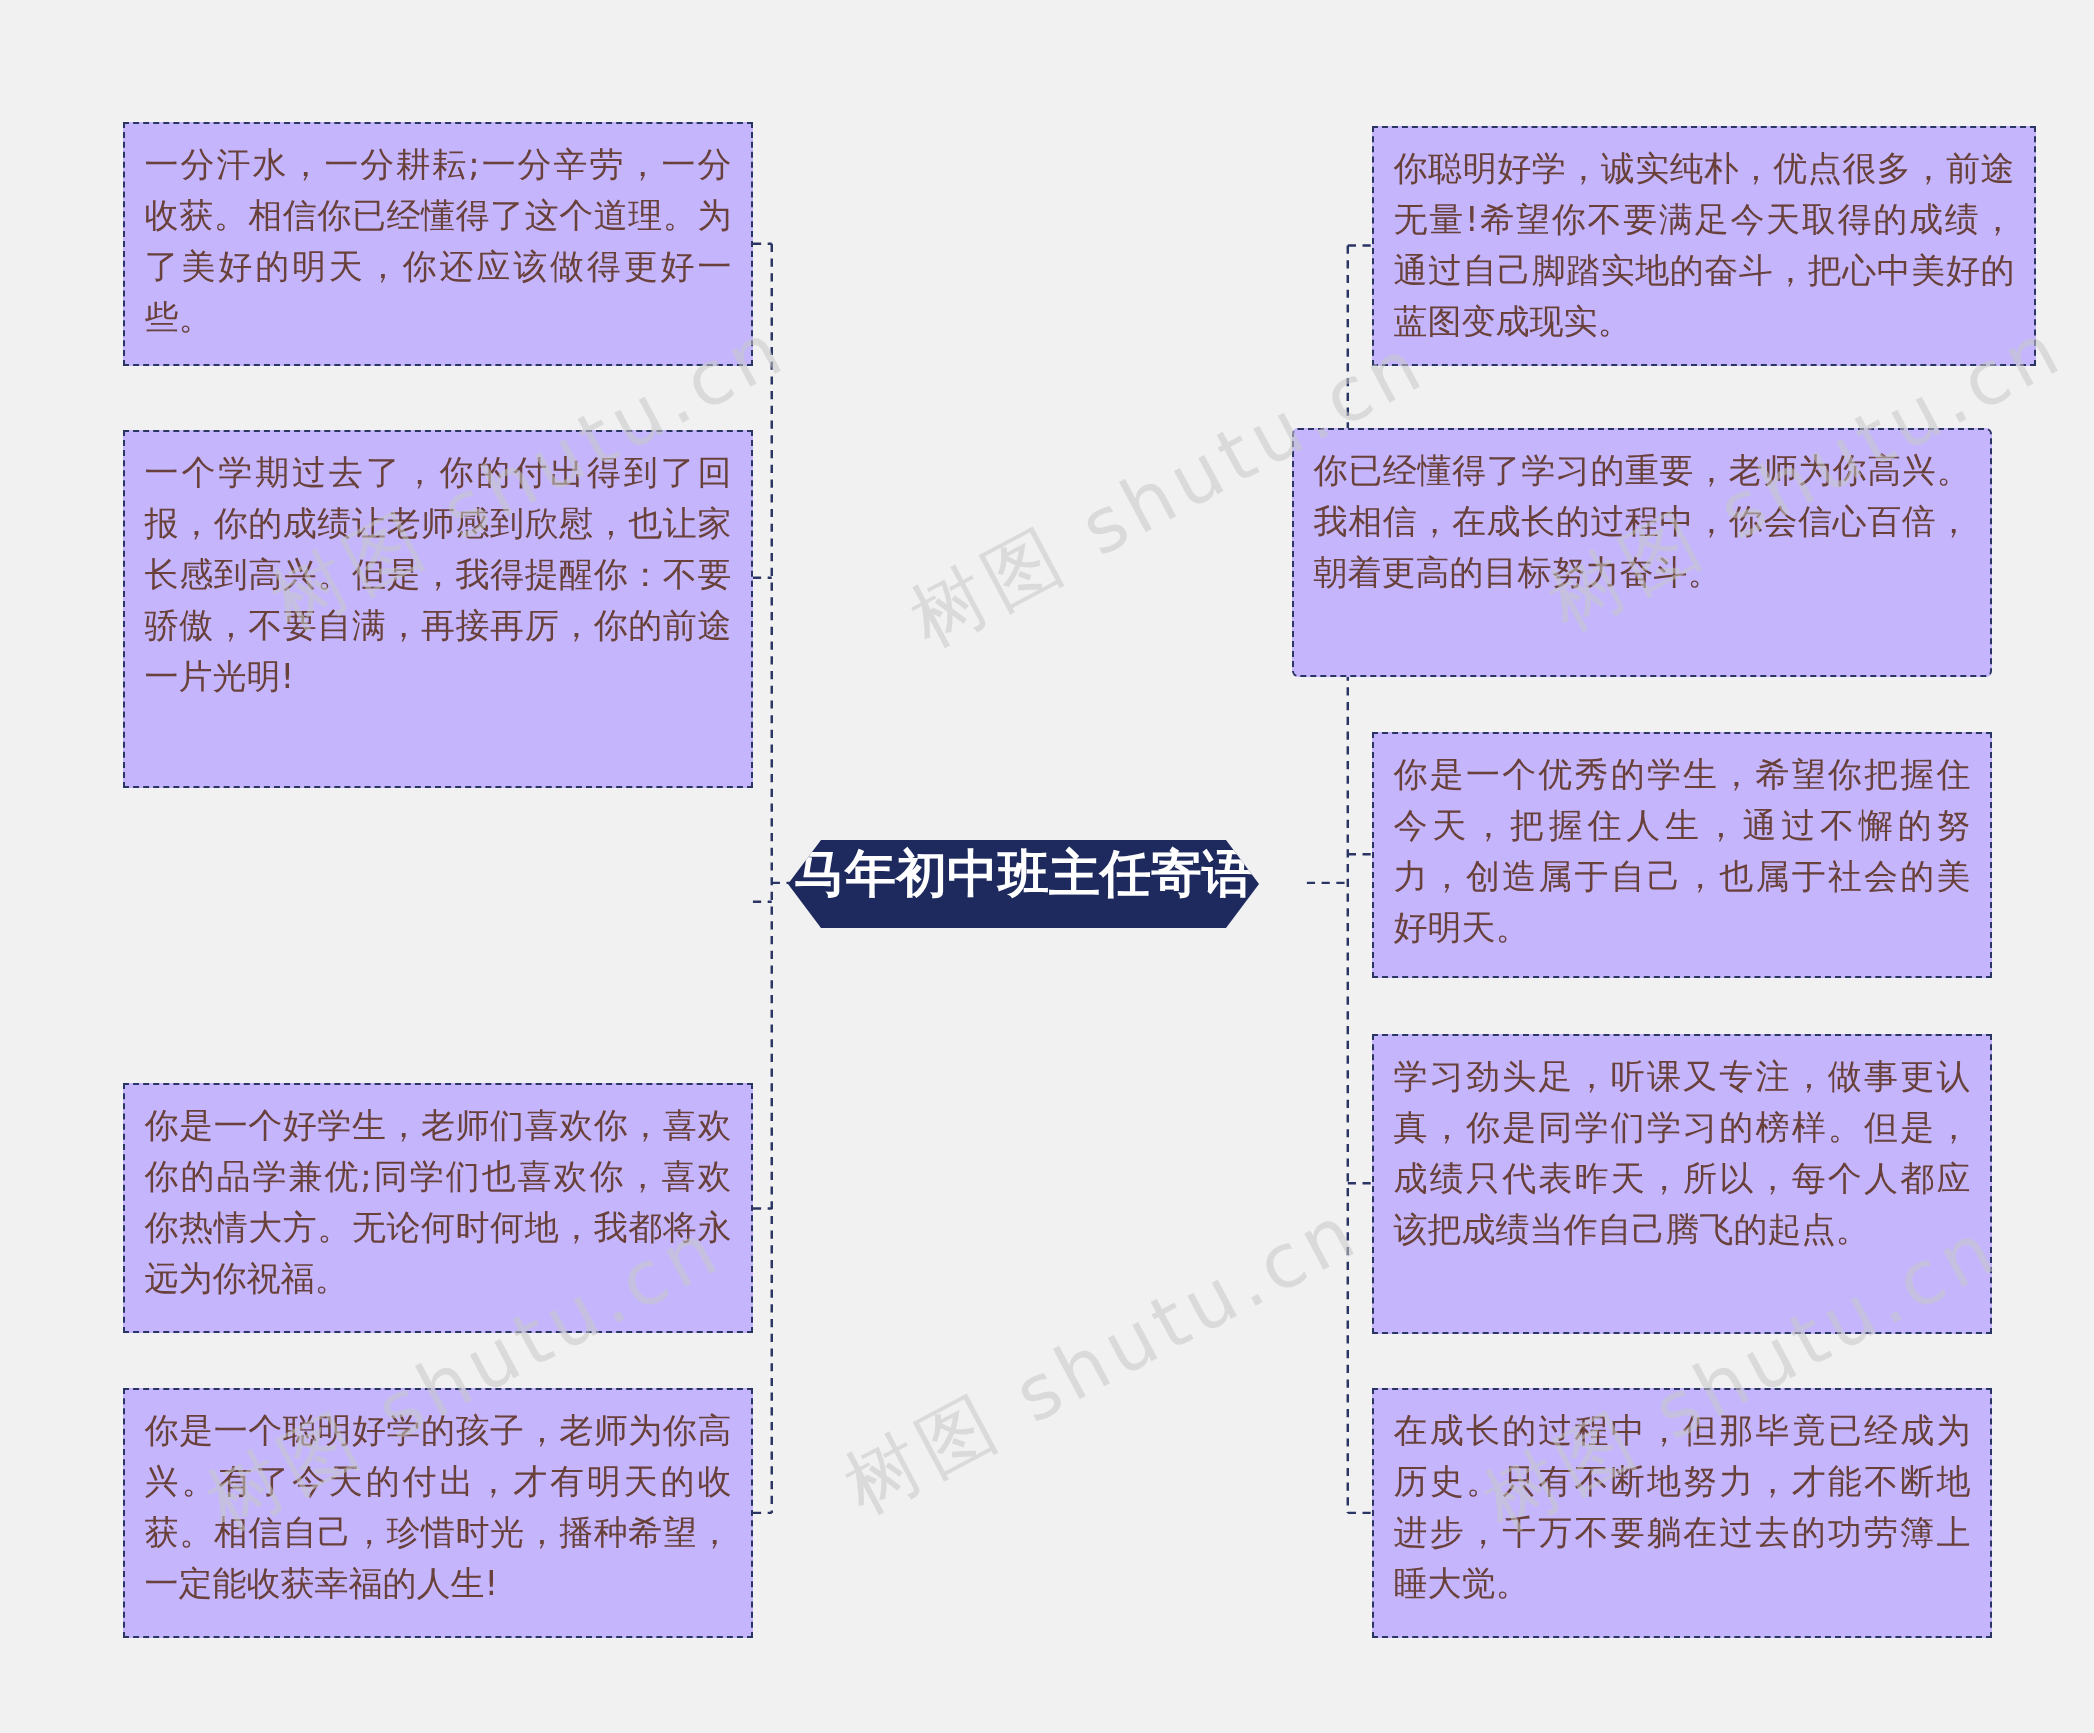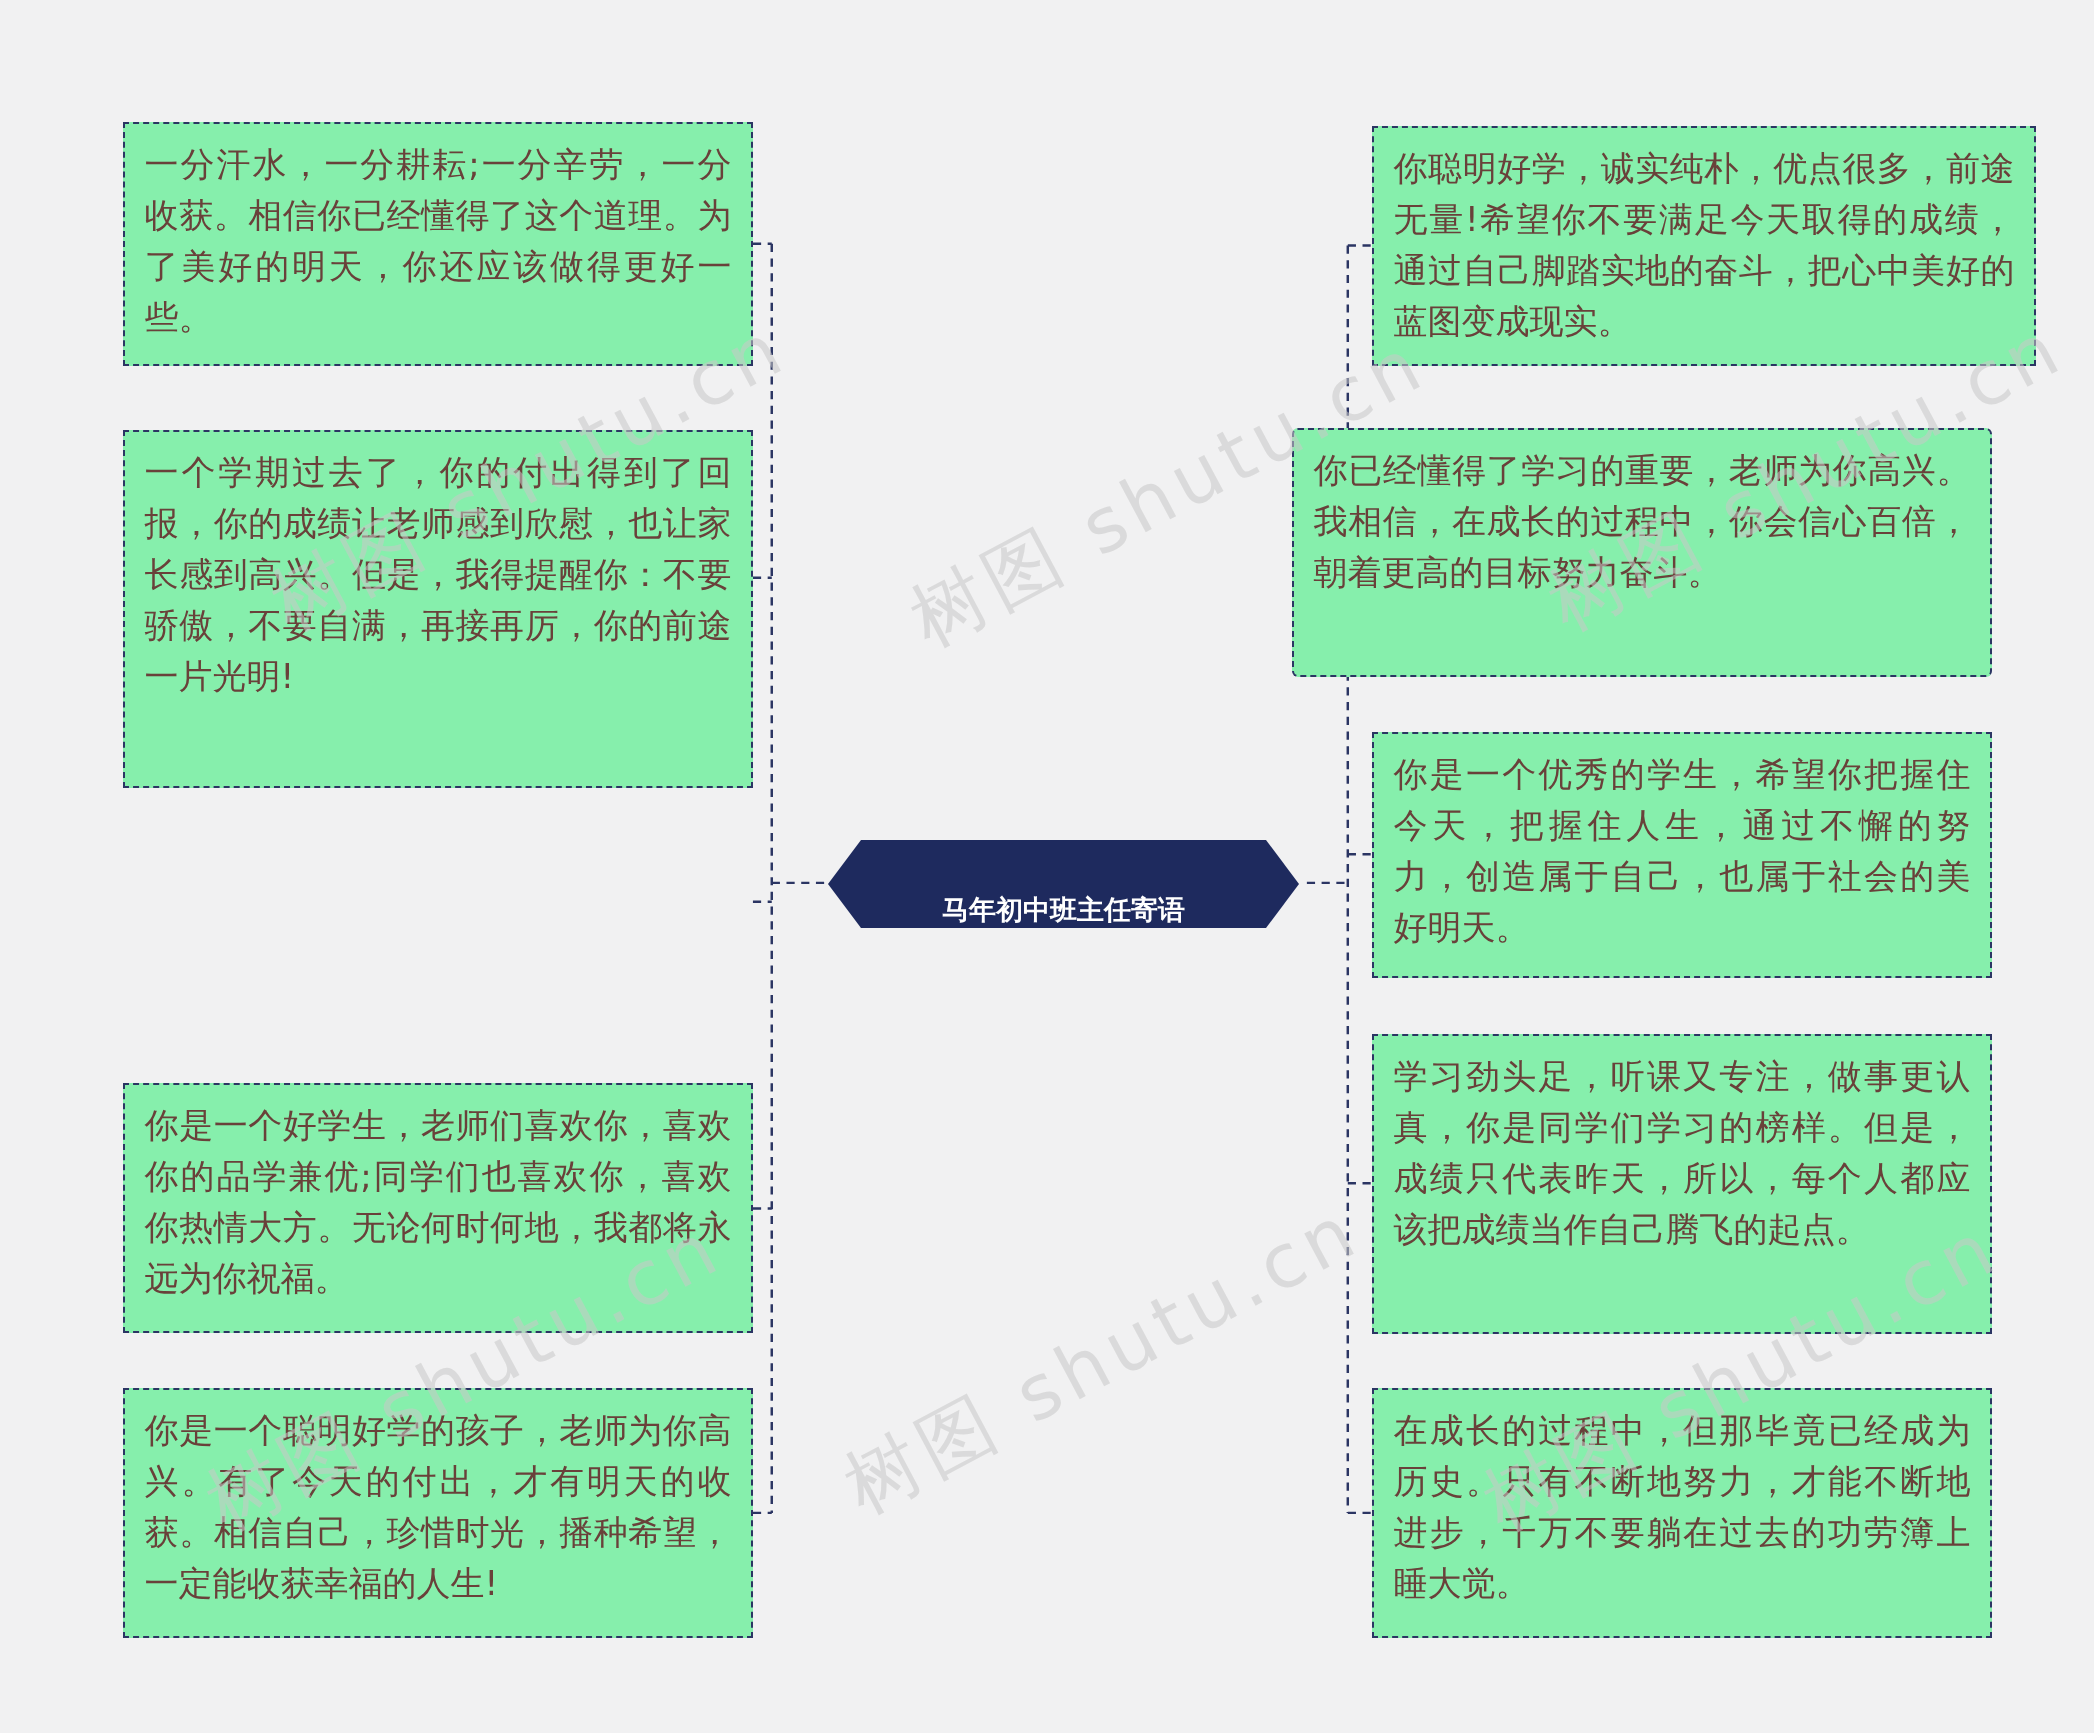--- a/index.html
+++ b/index.html
@@ -35,21 +35,21 @@
     transform:rotate(-28deg);
     white-space:nowrap;
     pointer-events:none;
     z-index:3;
   }
 
   
   .node {
     position:absolute;
     box-sizing:border-box;
-    background:#86efac;
+    background:#c4b5fd;
     border:2.5px dashed #2b3563;
     color:#69413a;
     font-size:34px;
     line-height:1.5;
     padding:14.7px 19.6px;
     z-index:2;
     text-align:justify;
   }
 
   
@@ -62,28 +62,28 @@
   
   .r1 { left:1372px; top:126px;  width:664px; height:240px; }
   .r2 { left:1292px; top:428px;  width:700px; height:249px;border-radius:6px; }
   .r3 { left:1372px; top:732px;  width:620px; height:246px; }
   .r4 { left:1372px; top:1034px; width:620px; height:300px; }
   .r5 { left:1372px; top:1388px; width:620px; height:250px; }
 
   
   .center-node {
     position:absolute;
-    left:828px; top:840px;
+    left:788px; top:840px;
     width:471px; height:88px;
     background:#1e2a5e;
     color:#ffffff;
-    font-size:27px;
+    font-size:51px;
     font-weight:bold;
     display:flex;
-    align-items:flex-end;
+    align-items:flex-start;
     justify-content:center;
     clip-path:polygon(0% 50%, 7% 0%, 93% 0%, 100% 50%, 93% 100%, 7% 100%);
     z-index:4;
     white-space:nowrap;
   }
 </style>
 </head>
 <body>
 
 <div class="canvas">

